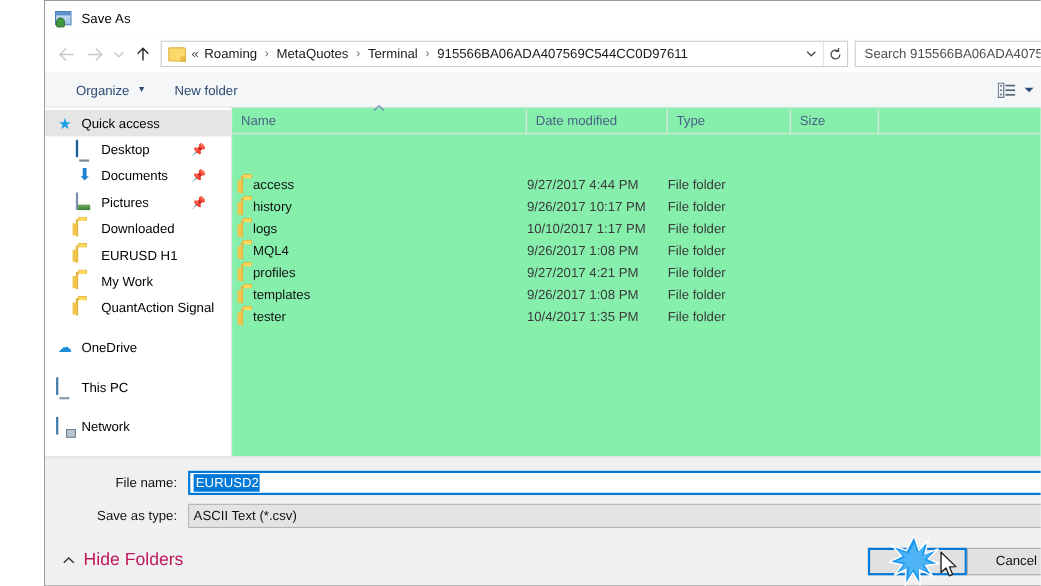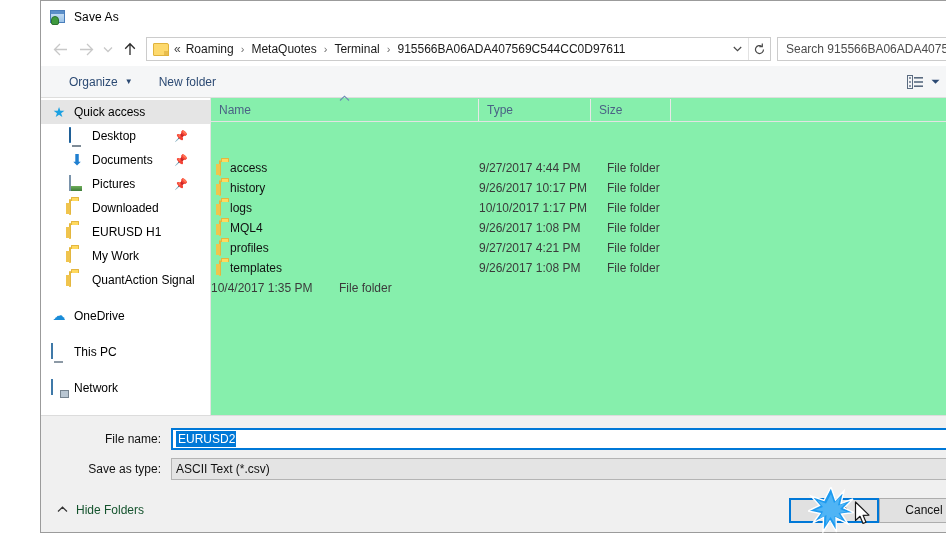--- a/index.html
+++ b/index.html
@@ -266,21 +266,21 @@
 
   
   .footer {
     height: 44px; min-height: 44px;
     background: #f0f0f0;
     display: flex; align-items: center;
     padding: 0 16px; position: relative;
   }
   .hidefolders {
     display: flex; align-items: center; gap: 8px;
-    font-size: 12px; color: #14532d;
+    font-size: 16px; color: #be185d;
   }
   .hidefolders .up { font-size: 9px; color: #333; }
   .btns { margin-left: auto; display: flex; }
   .btn {
     width: 90px; height: 25px;
     display: flex; align-items: center; justify-content: center;
     font-size: 12px; color: #111;
     background: #e1e1e1; border: 1px solid #adadad;
   }
   .btn.primary { border: 2px solid #0078d7; background: #e1e1e1; }
@@ -474,20 +474,21 @@
       <div style="height:12px"></div>
       <div class="nav-item">
         <span class="ico"><span class="net-ico"></span></span>
         <span class="lbl">Network</span>
       </div>
     </div>
 
     <div class="filelist">
       <div class="col-head">
         <div class="ch name">Name</div>
+        <div class="ch date">Date modified</div>
         <div class="ch type">Type</div>
         <div class="ch size">Size</div>
         <div class="sort-caret">
           <svg width="11" height="7" viewBox="0 0 11 7">
               <path d="M1 5.5 L5.5 1.2 L10 5.5" stroke="#6c8bb5" stroke-width="1.1" fill="none"></path>
             </svg>
         </div>
       </div>
 
       <div class="rows">
@@ -539,20 +540,24 @@
         <div class="row">
           <div class="c-name">
             <span class="fi"><span class="folder-ico"></span></span>
             <span>templates</span>
           </div>
           <div class="c-date">9/26/2017 1:08 PM</div>
           <div class="c-type">File folder</div>
           <div class="c-size"></div>
         </div>
         <div class="row">
+          <div class="c-name">
+            <span class="fi"><span class="folder-ico"></span></span>
+            <span>tester</span>
+          </div>
           <div class="c-date">10/4/2017 1:35 PM</div>
           <div class="c-type">File folder</div>
           <div class="c-size"></div>
         </div>
       </div>
     </div>
   </div>
 
   <div class="formarea">
     <div class="frow">

